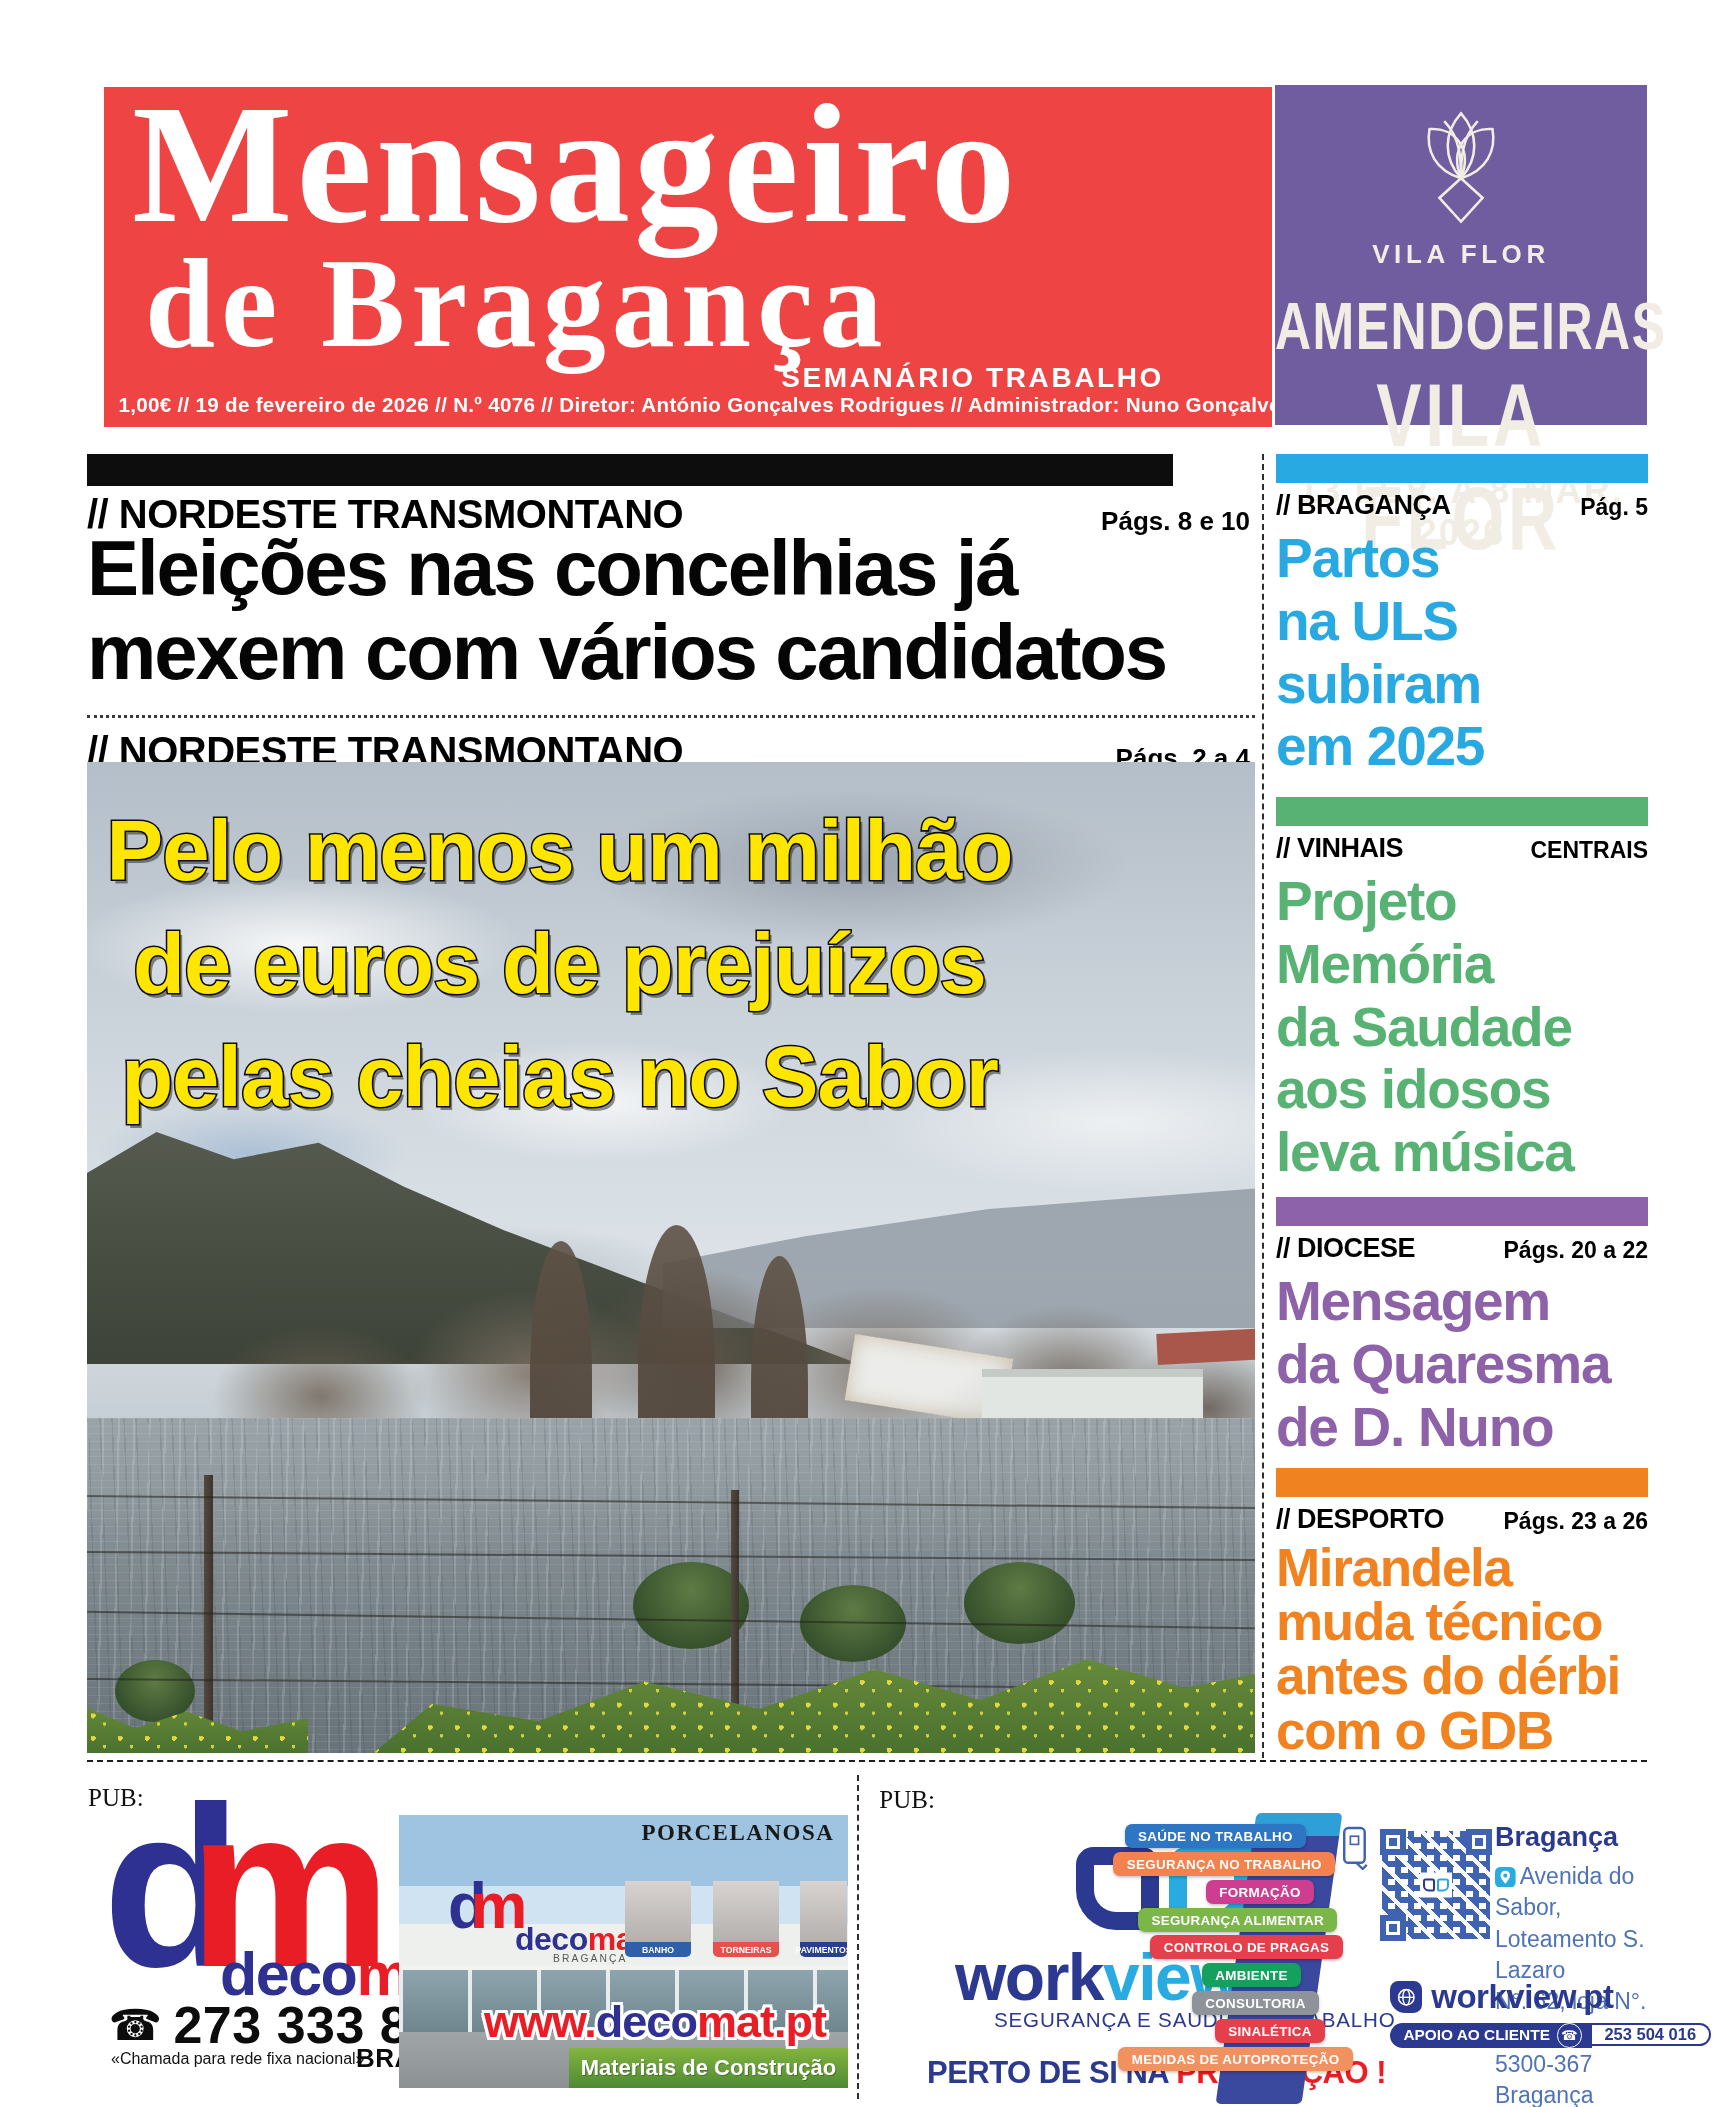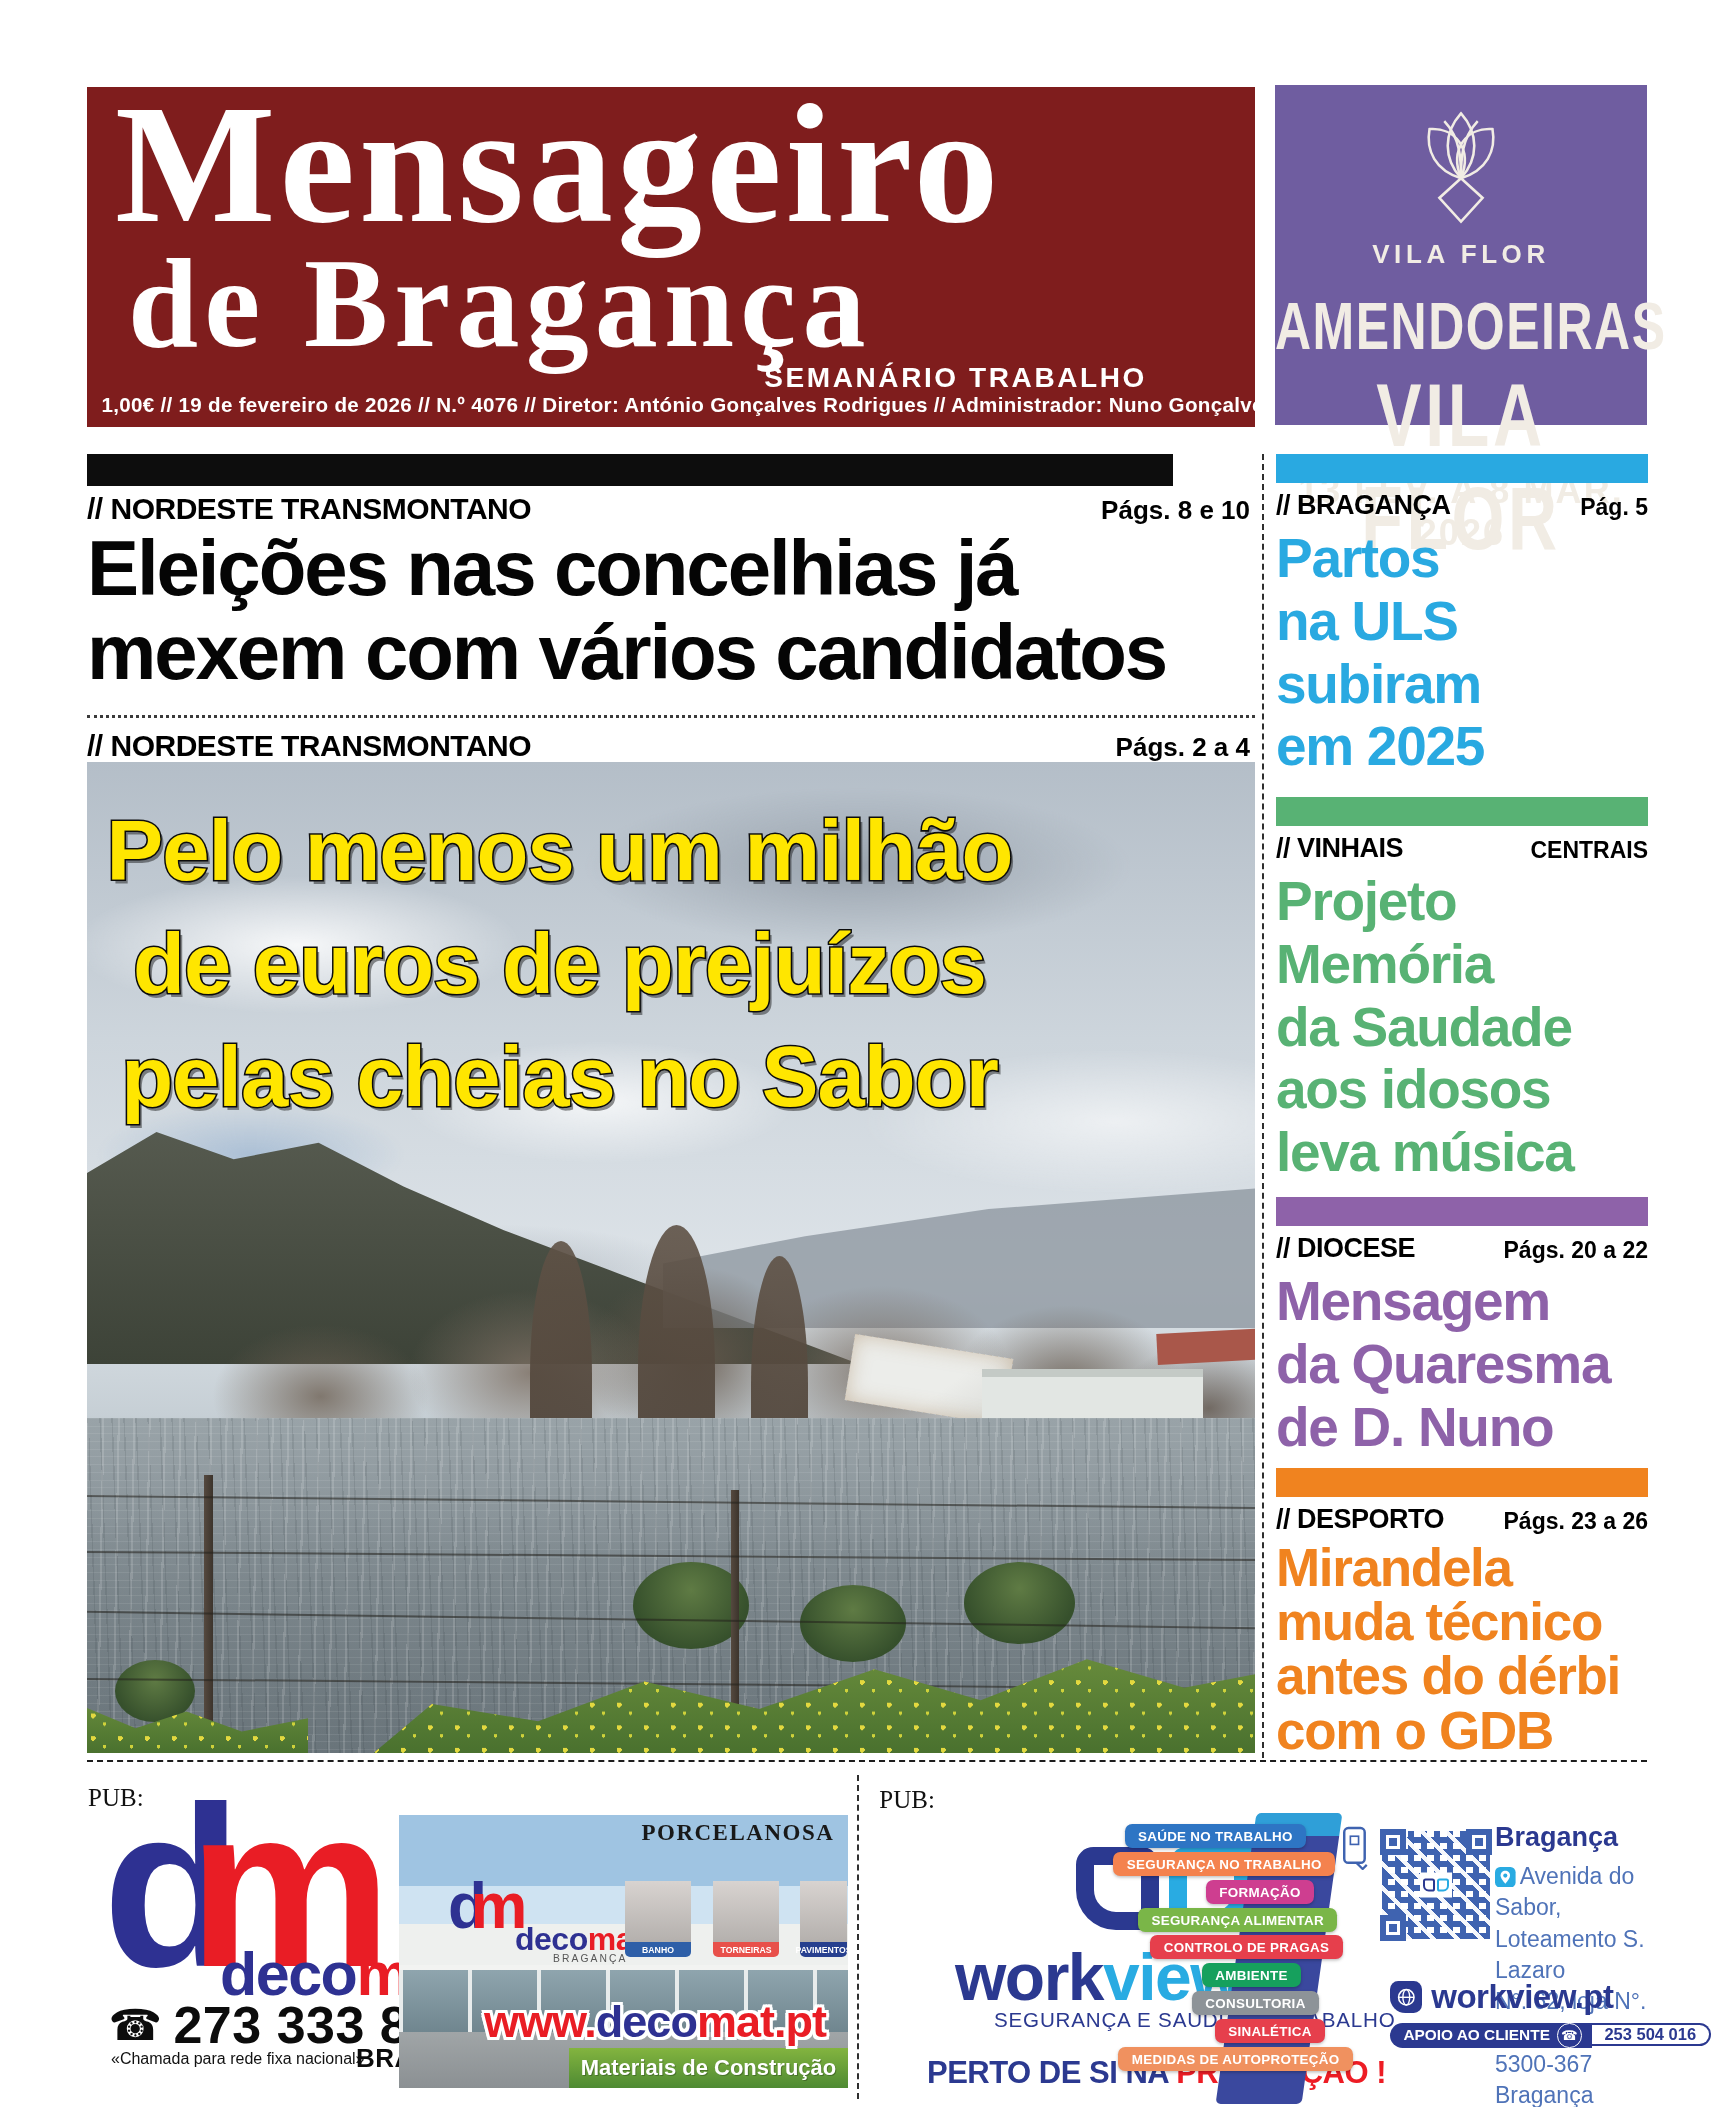--- a/index.html
+++ b/index.html
@@ -23,21 +23,21 @@
   .vf-brand{position:absolute;left:0;width:100%;top:154px;font-size:26px;font-weight:700;letter-spacing:4.6px;}
   .vf-l1{position:absolute;left:0;width:100%;top:202px;font-size:50px;font-weight:700;letter-spacing:1.5px;transform:scaleY(1.35);transform-origin:top;}
   .vf-l2{position:absolute;left:0;width:100%;top:278px;font-size:68px;font-weight:700;letter-spacing:3.6px;transform:scaleY(1.32);transform-origin:top;}
   .vf-dates{position:absolute;left:0;width:100%;top:385px;font-size:36px;font-weight:700;letter-spacing:2.1px;}
   .event-ad .vf-l1,.event-ad .vf-l2,.event-ad .vf-dates{font-family:var(--sans);}
 
   
   .black-bar{left:87px;top:454px;width:1086px;height:32px;background:#0d0d0d;}
   .kicker-row{display:flex;justify-content:space-between;align-items:flex-end;}
   .lead-krow{left:87px;top:492px;width:1163px;}
-  .kicker{font-weight:700;font-size:30px;letter-spacing:-0.5px;color:#000;}
+  .kicker{font-weight:700;font-size:40px;letter-spacing:-0.5px;color:#000;}
   .pages{font-weight:700;font-size:26px;color:#000;}
   .lead-headline{left:87px;top:526px;width:1168px;font-weight:700;font-size:78px;line-height:1.08;letter-spacing:-2.1px;color:#050505;}
   .dotted-rule{left:87px;top:715px;width:1168px;height:0;border-top:3.1px dotted #3a3a3a;}
   .photo-krow{left:87px;top:729px;width:1163px;}
 
   
   .photo{left:87px;top:762px;width:1168px;height:991px;overflow:hidden;background:linear-gradient(180deg,#b4bec8 0%,#cdd5dc 28%,#dde3e8 52%,#c6cfd5 66%,#8f9aa0 78%,#747f86 100%);text-align:center;}
   .photo>div{position:absolute;}
   .clouds{left:0;top:0;width:100%;height:66%;
     background-image:
@@ -215,21 +215,21 @@
   .badge{position:absolute;left:1390px;top:2023px;height:29px;display:flex;align-items:flex-start;}
   .badge-l{background:#2b3990;color:#fff;font-weight:700;font-size:15.4px;display:flex;align-items:center;gap:7.2px;padding:0 10.3px 0 13.4px;border-radius:14.4px 0 0 14.4px;}
   .badge-ph{width:22.6px;height:22.6px;border-radius:50%;background:#2b3990;border:1.5px solid #fff;color:#fff;display:flex;align-items:center;justify-content:center;font-size:13.4px;}
   .badge-r{background:#fff;border:2.1px solid #2b3990;border-left:none;color:#2b3990;font-weight:700;font-size:16.5px;display:flex;align-items:center;padding:0 12.4px;border-radius:0 14.4px 14.4px 0;}
 </style>
 </head>
 <body>
 
 <div class="page">
 
-  <header class="masthead abs" style="background-color: #7f1d1d;">
+  <header class="masthead abs" style="background-color: #ef4444; margin-left: 17px;">
     <div class="m1">Mensageiro</div>
     <div class="m2">de Bragança</div>
     <div class="mtag">SEMANÁRIO TRABALHO</div>
     <div class="minfo">1,00€ // 19 de fevereiro de 2026 // N.º 4076 // Diretor: António Gonçalves Rodrigues // Administrador: Nuno Gonçalves // www.mdb.pt // 273323367</div>
   </header>
 
   <aside class="event-ad abs" style="background-color: rgb(111, 93, 160);">
     <svg class="vf-logo" width="118" height="131" viewBox="0 0 120 132">
       <g stroke="#f1ece4" stroke-width="2.6" fill="none">
         <path d="M60 14 C42 34 42 60 60 80 C78 60 78 34 60 14 Z"></path>

